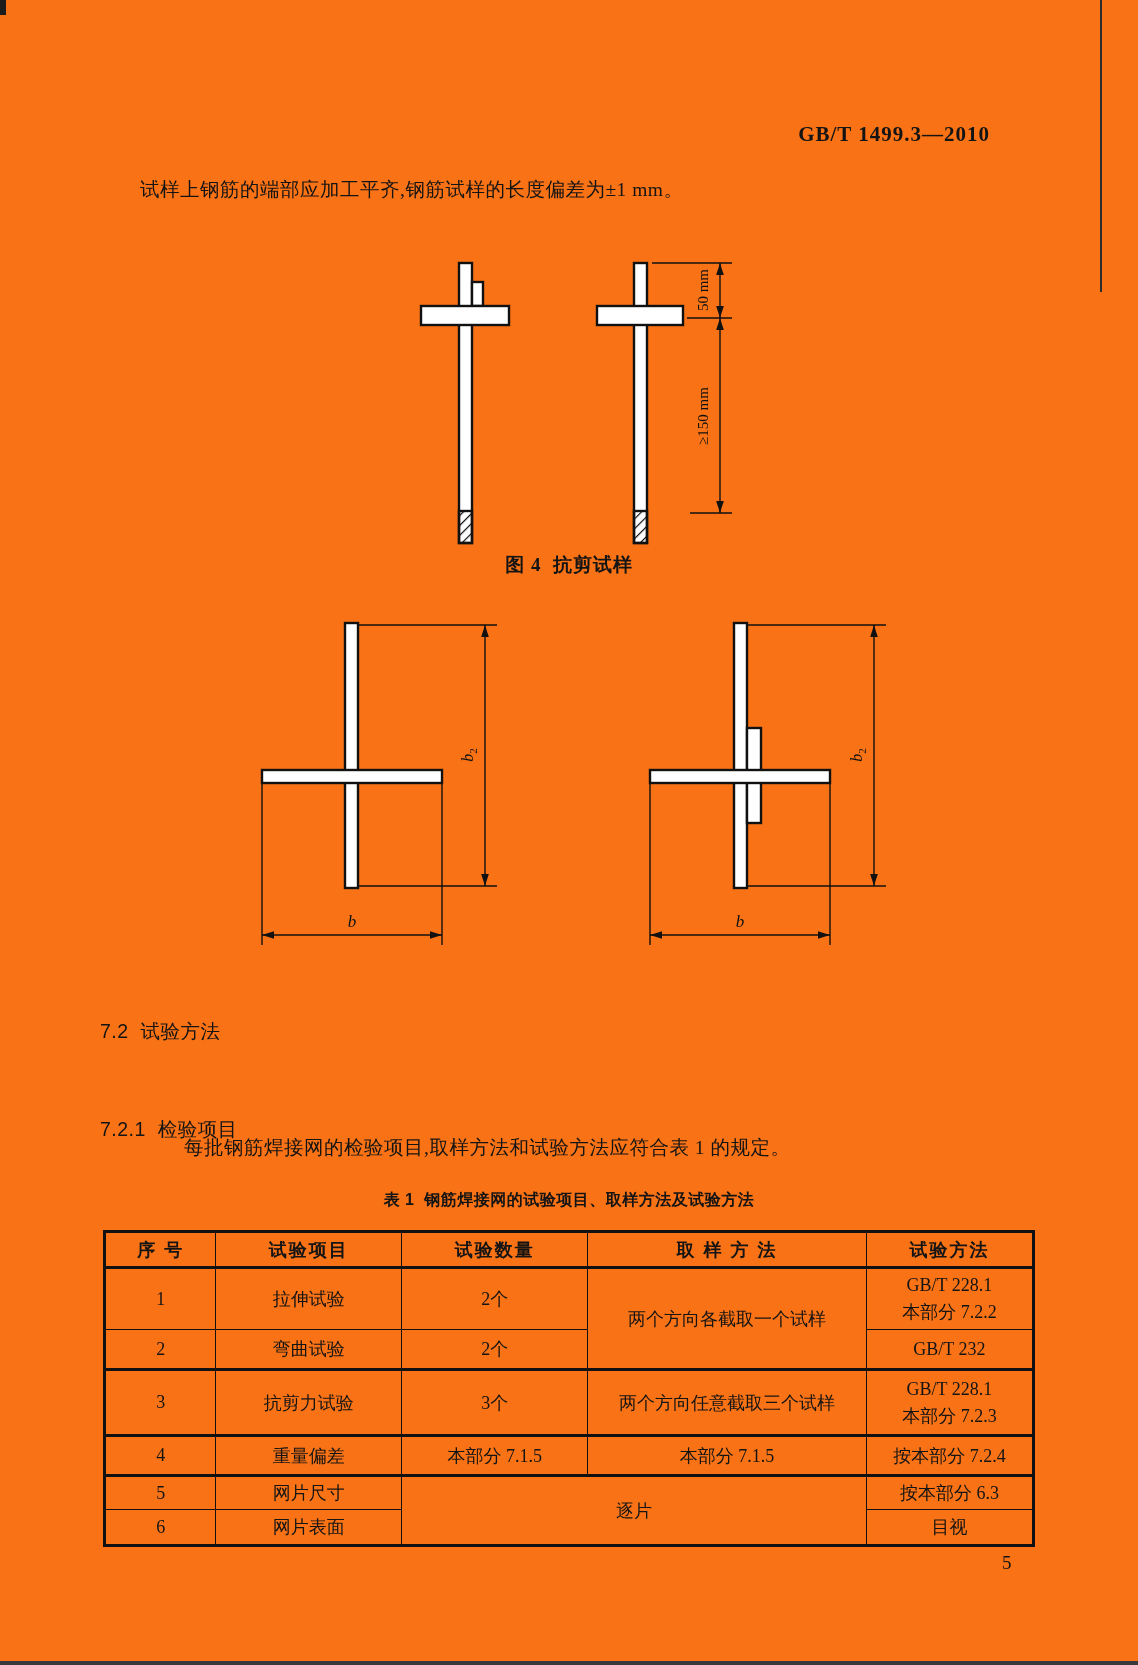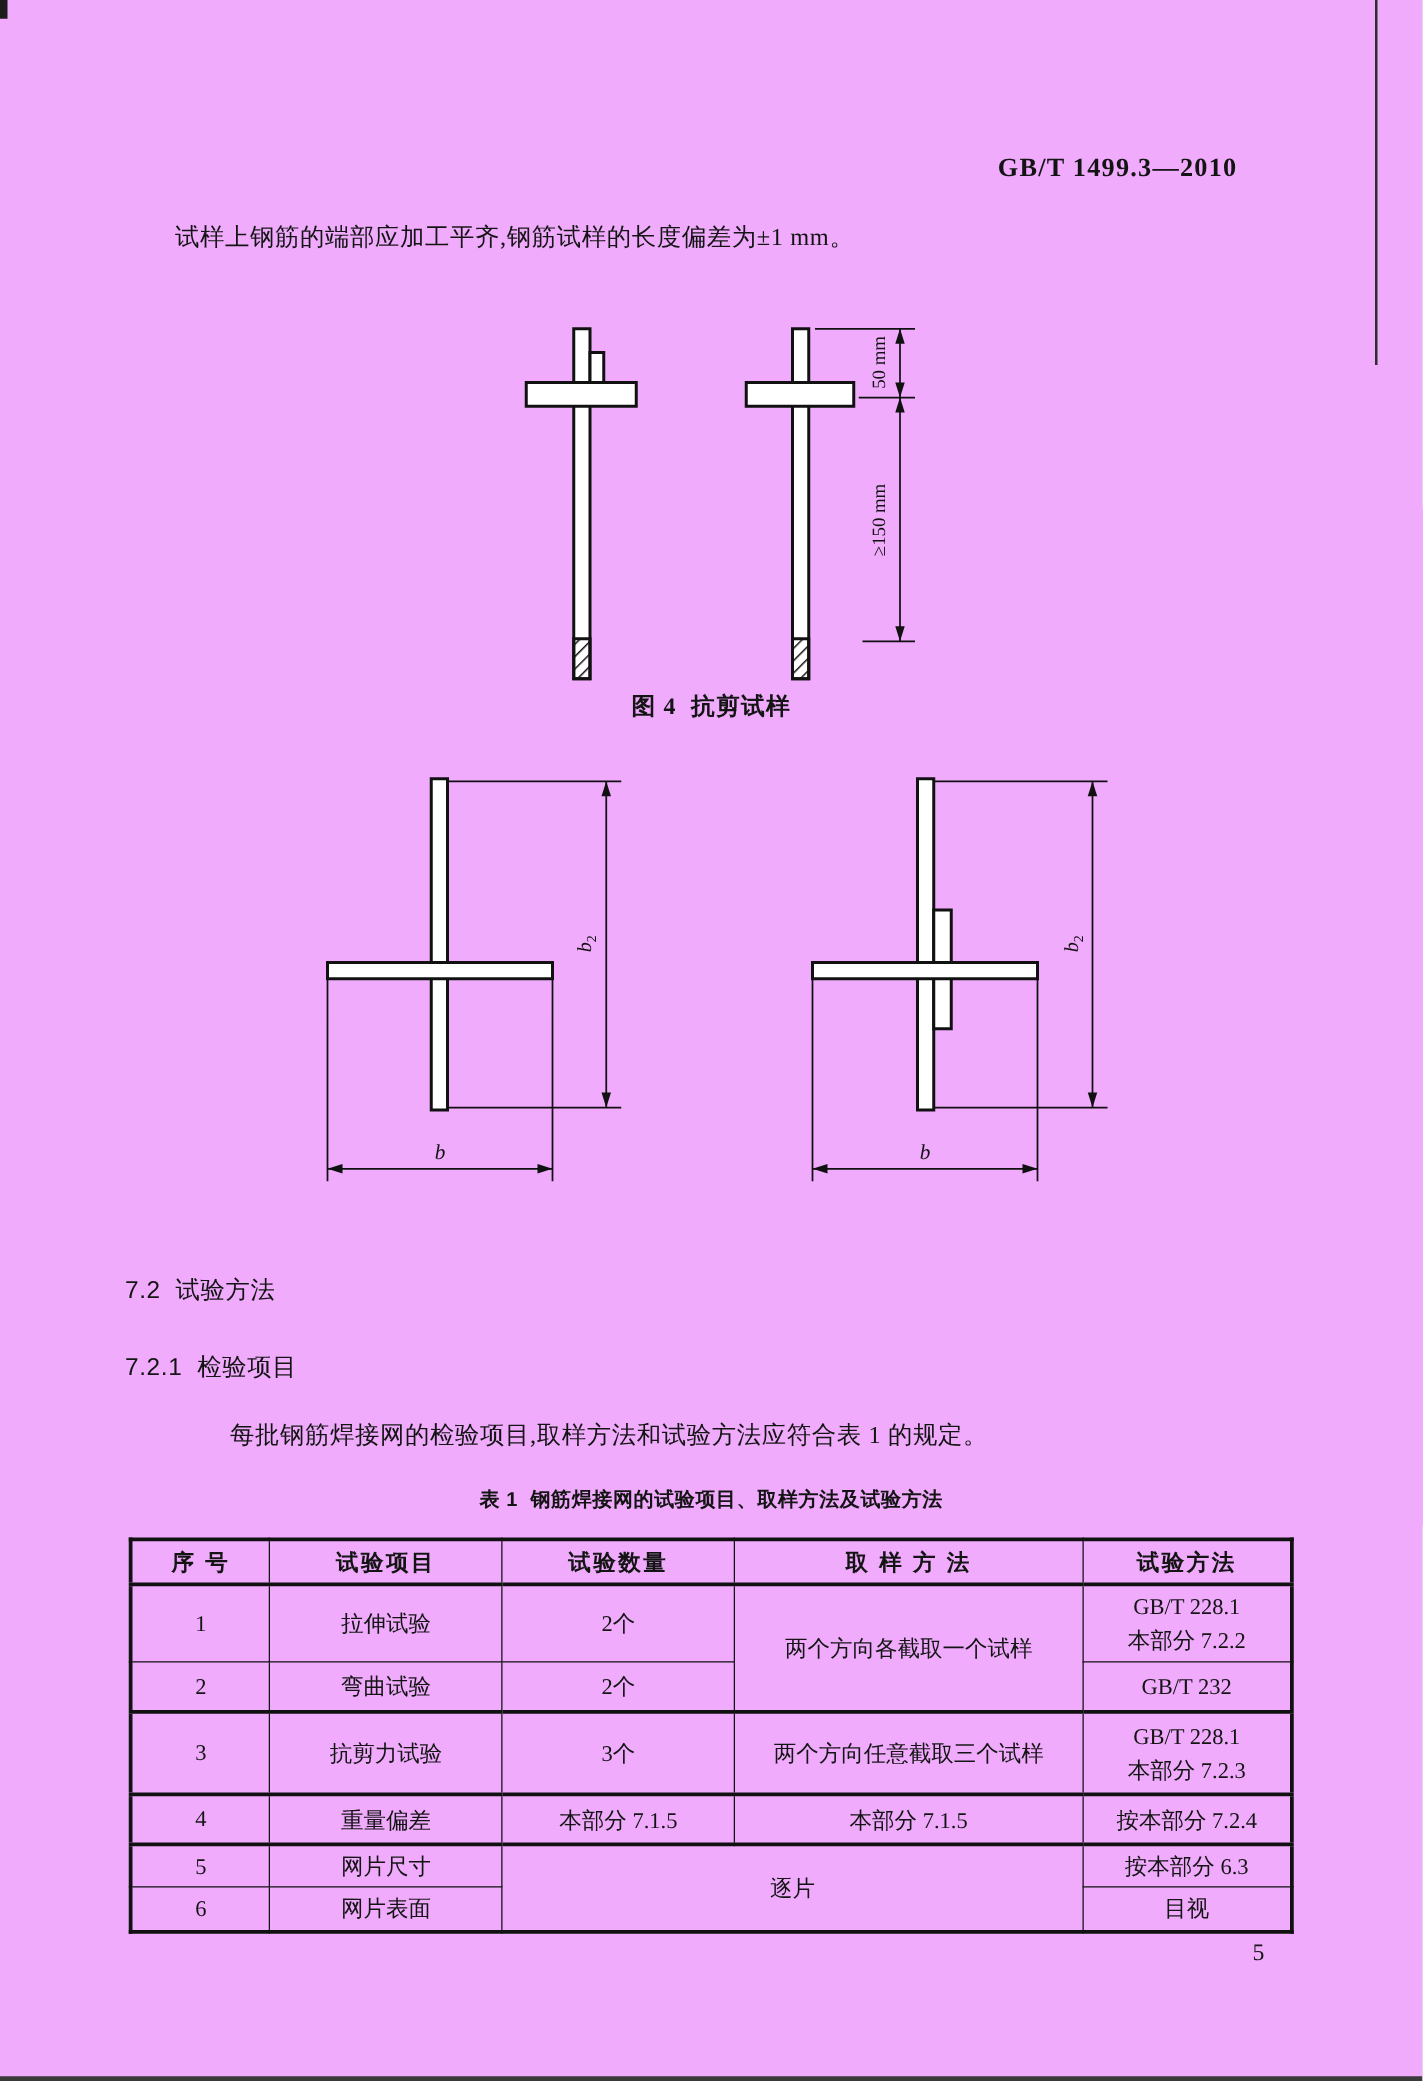--- a/index.html
+++ b/index.html
@@ -2,21 +2,21 @@
 <html><head>
 <meta charset="utf-8">
 <style>
   * { margin: 0; padding: 0; box-sizing: border-box; }
   html, body { background: #e8e8e8; }
   body { font-family: "Liberation Serif", "DejaVu Serif", serif; color: #141414; }
   .page {
     position: relative;
     width: 1138px;
     height: 1665px;
-    background: #f0abfc;
+    background: #f97316;
     overflow: hidden;
     margin: 0 auto;
   }
   .doc-code {
     position: absolute;
     top: 122px;
     right: 148px;
     font-size: 21px;
     font-weight: bold;
     letter-spacing: 1px;
@@ -201,21 +201,21 @@
       <polygon points="634,303 630.2,291 637.8,291"></polygon>
       <polygon points="410,352 422,348.2 422,355.8"></polygon>
       <polygon points="590,352 578,348.2 578,355.8"></polygon>
     </g>
     <text x="622" y="172" text-anchor="middle" transform="rotate(-90 622 172)" font-size="16" fill="#111"><tspan font-style="italic">b</tspan><tspan font-size="11" dy="4">2</tspan></text>
     <text x="500" y="344" text-anchor="middle" font-size="17" font-style="italic" fill="#111">b</text>
   </svg>
 
 
   <div class="section-heading" style="top:1018px;">7.2  试验方法</div>
-  <div class="section-heading" style="top:1080px;">7.2.1  检验项目</div>
+  <div class="section-heading" style="top:1116px;">7.2.1  检验项目</div>
 
   <div class="body-text" style="top:1134px;margin-left:44px;">每批钢筋焊接网的检验项目,取样方法和试验方法应符合表 1 的规定。</div>
 
   <div class="tbl-title">表 1  钢筋焊接网的试验项目、取样方法及试验方法</div>
 
   <table class="spec">
     <colgroup>
       <col style="width:12%">
         <col style="width:20%">
         <col style="width:20%">

